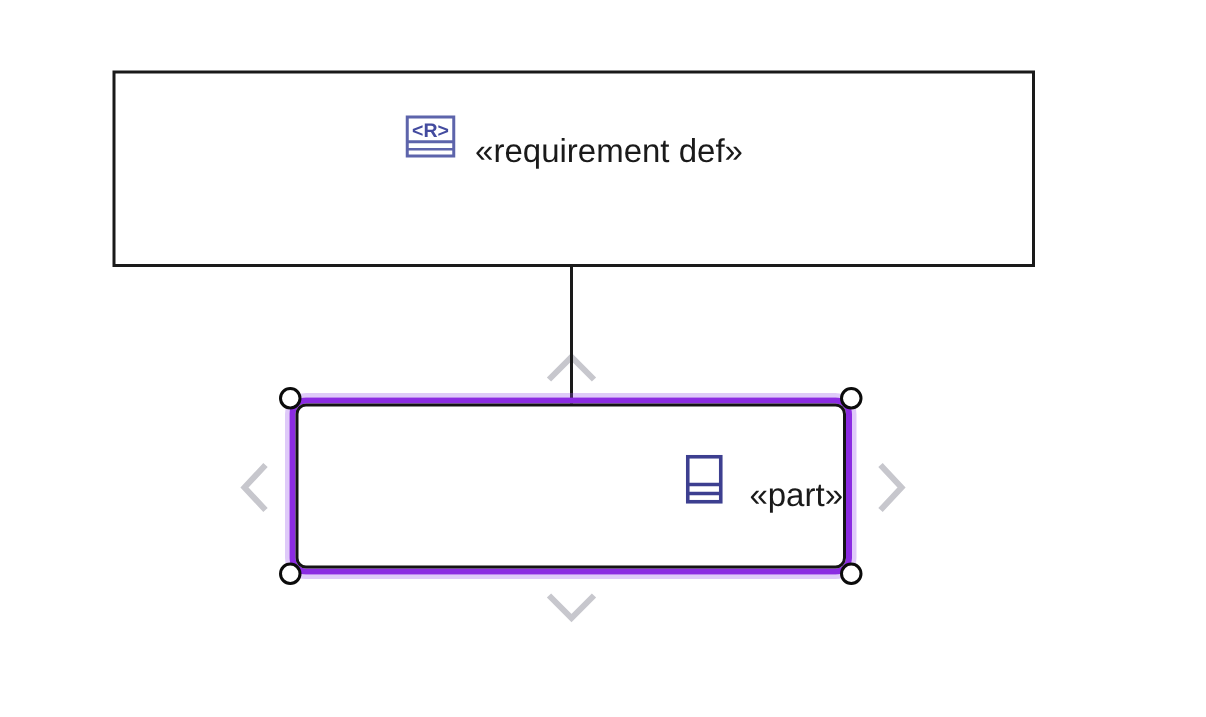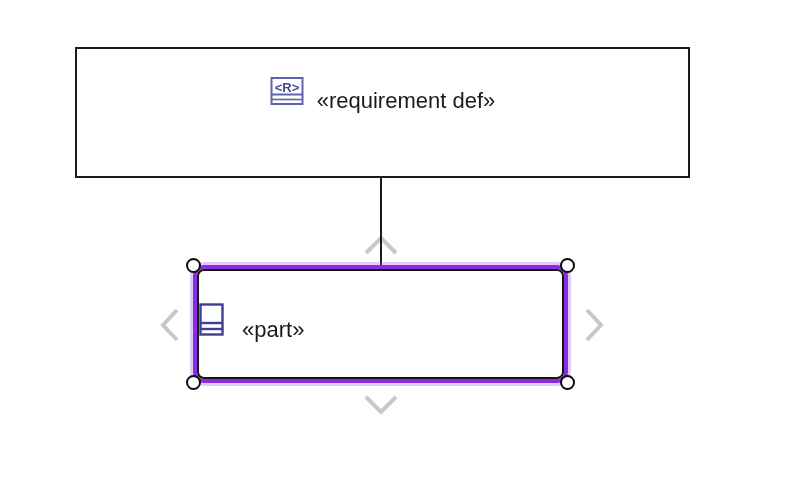--- a/index.html
+++ b/index.html
@@ -59,21 +59,21 @@
     background: transparent;
   }
   .part-inner {
     position: absolute;
     inset: 0;
     border: 2px solid #141414;
     border-radius: 7px;
     background: #ffffff;
     display: flex;
     align-items: center;
-    justify-content: flex-start;
+    justify-content: flex-end;
     padding-bottom: 10px;
     box-sizing: border-box;
   }
   .part-inner .node-row { gap: 18px; }
 
   
   .handle {
     position: absolute;
     width: 11px; height: 11px;
     border: 2px solid #0b0b0b;

